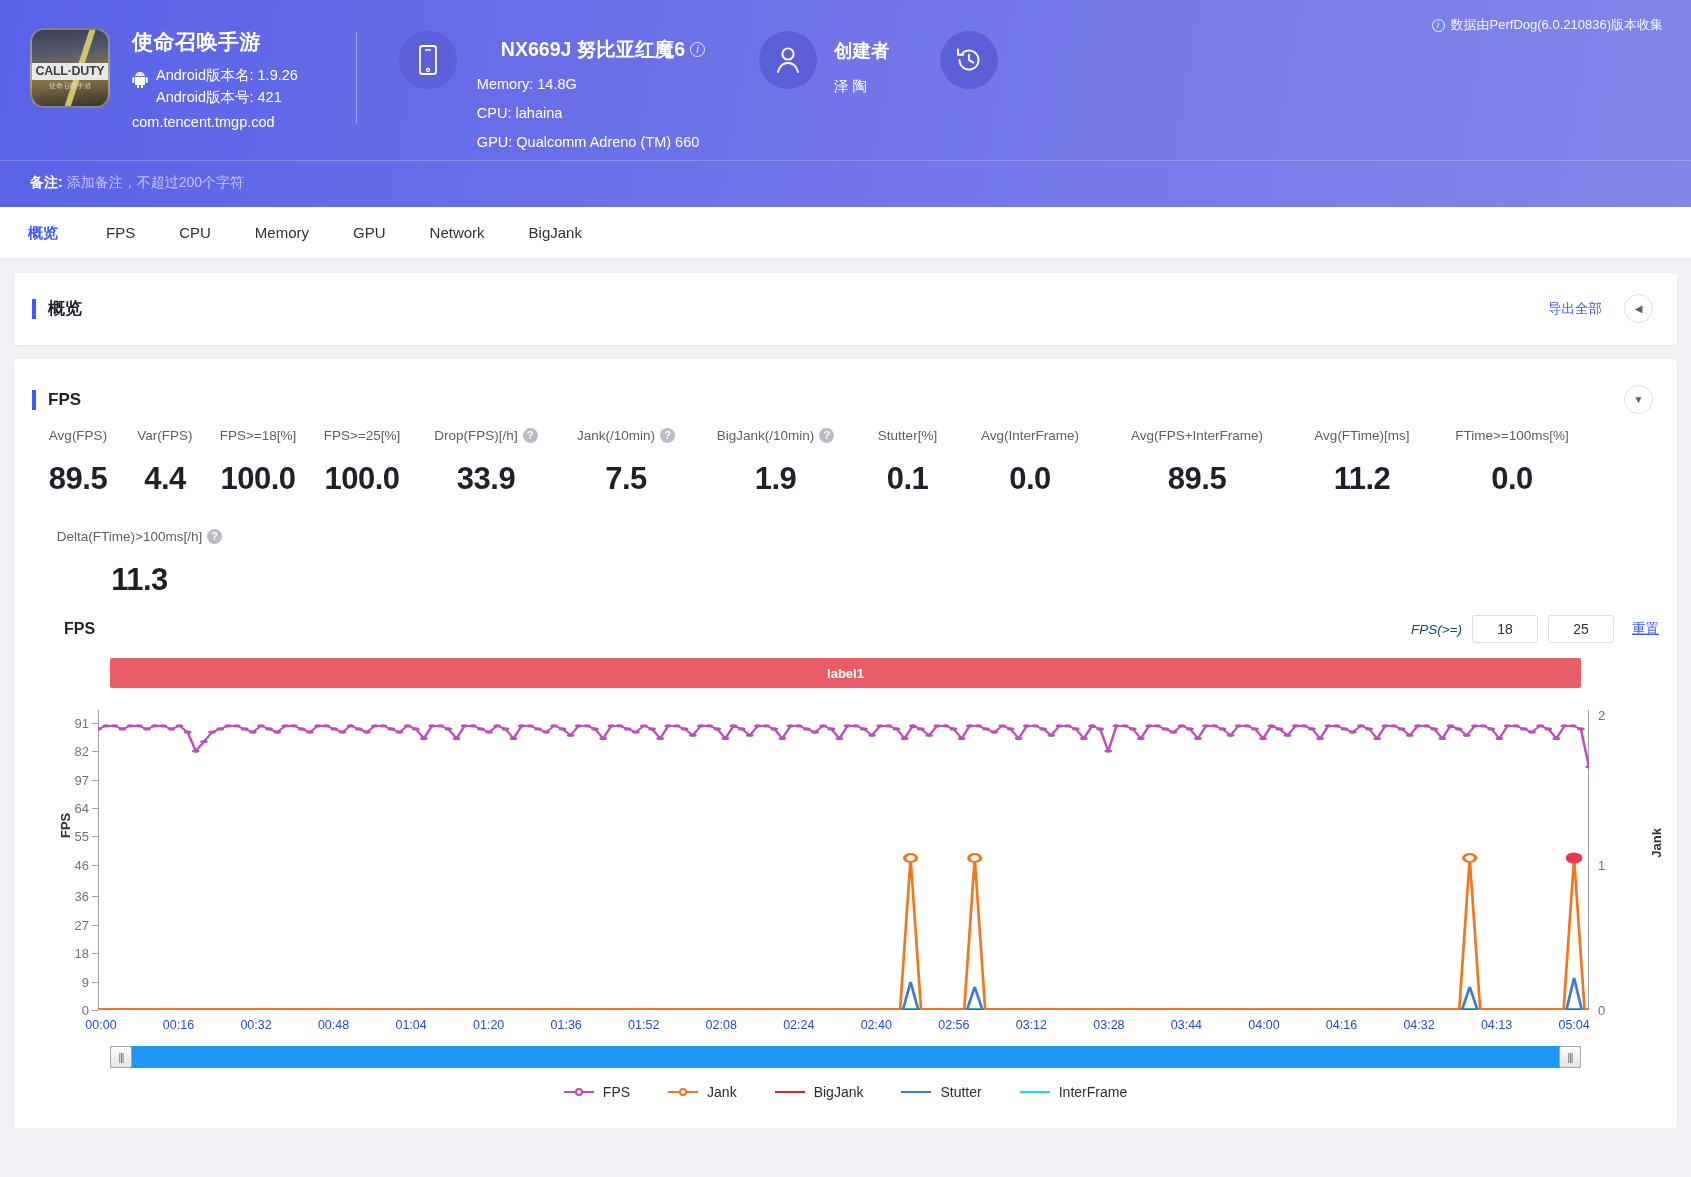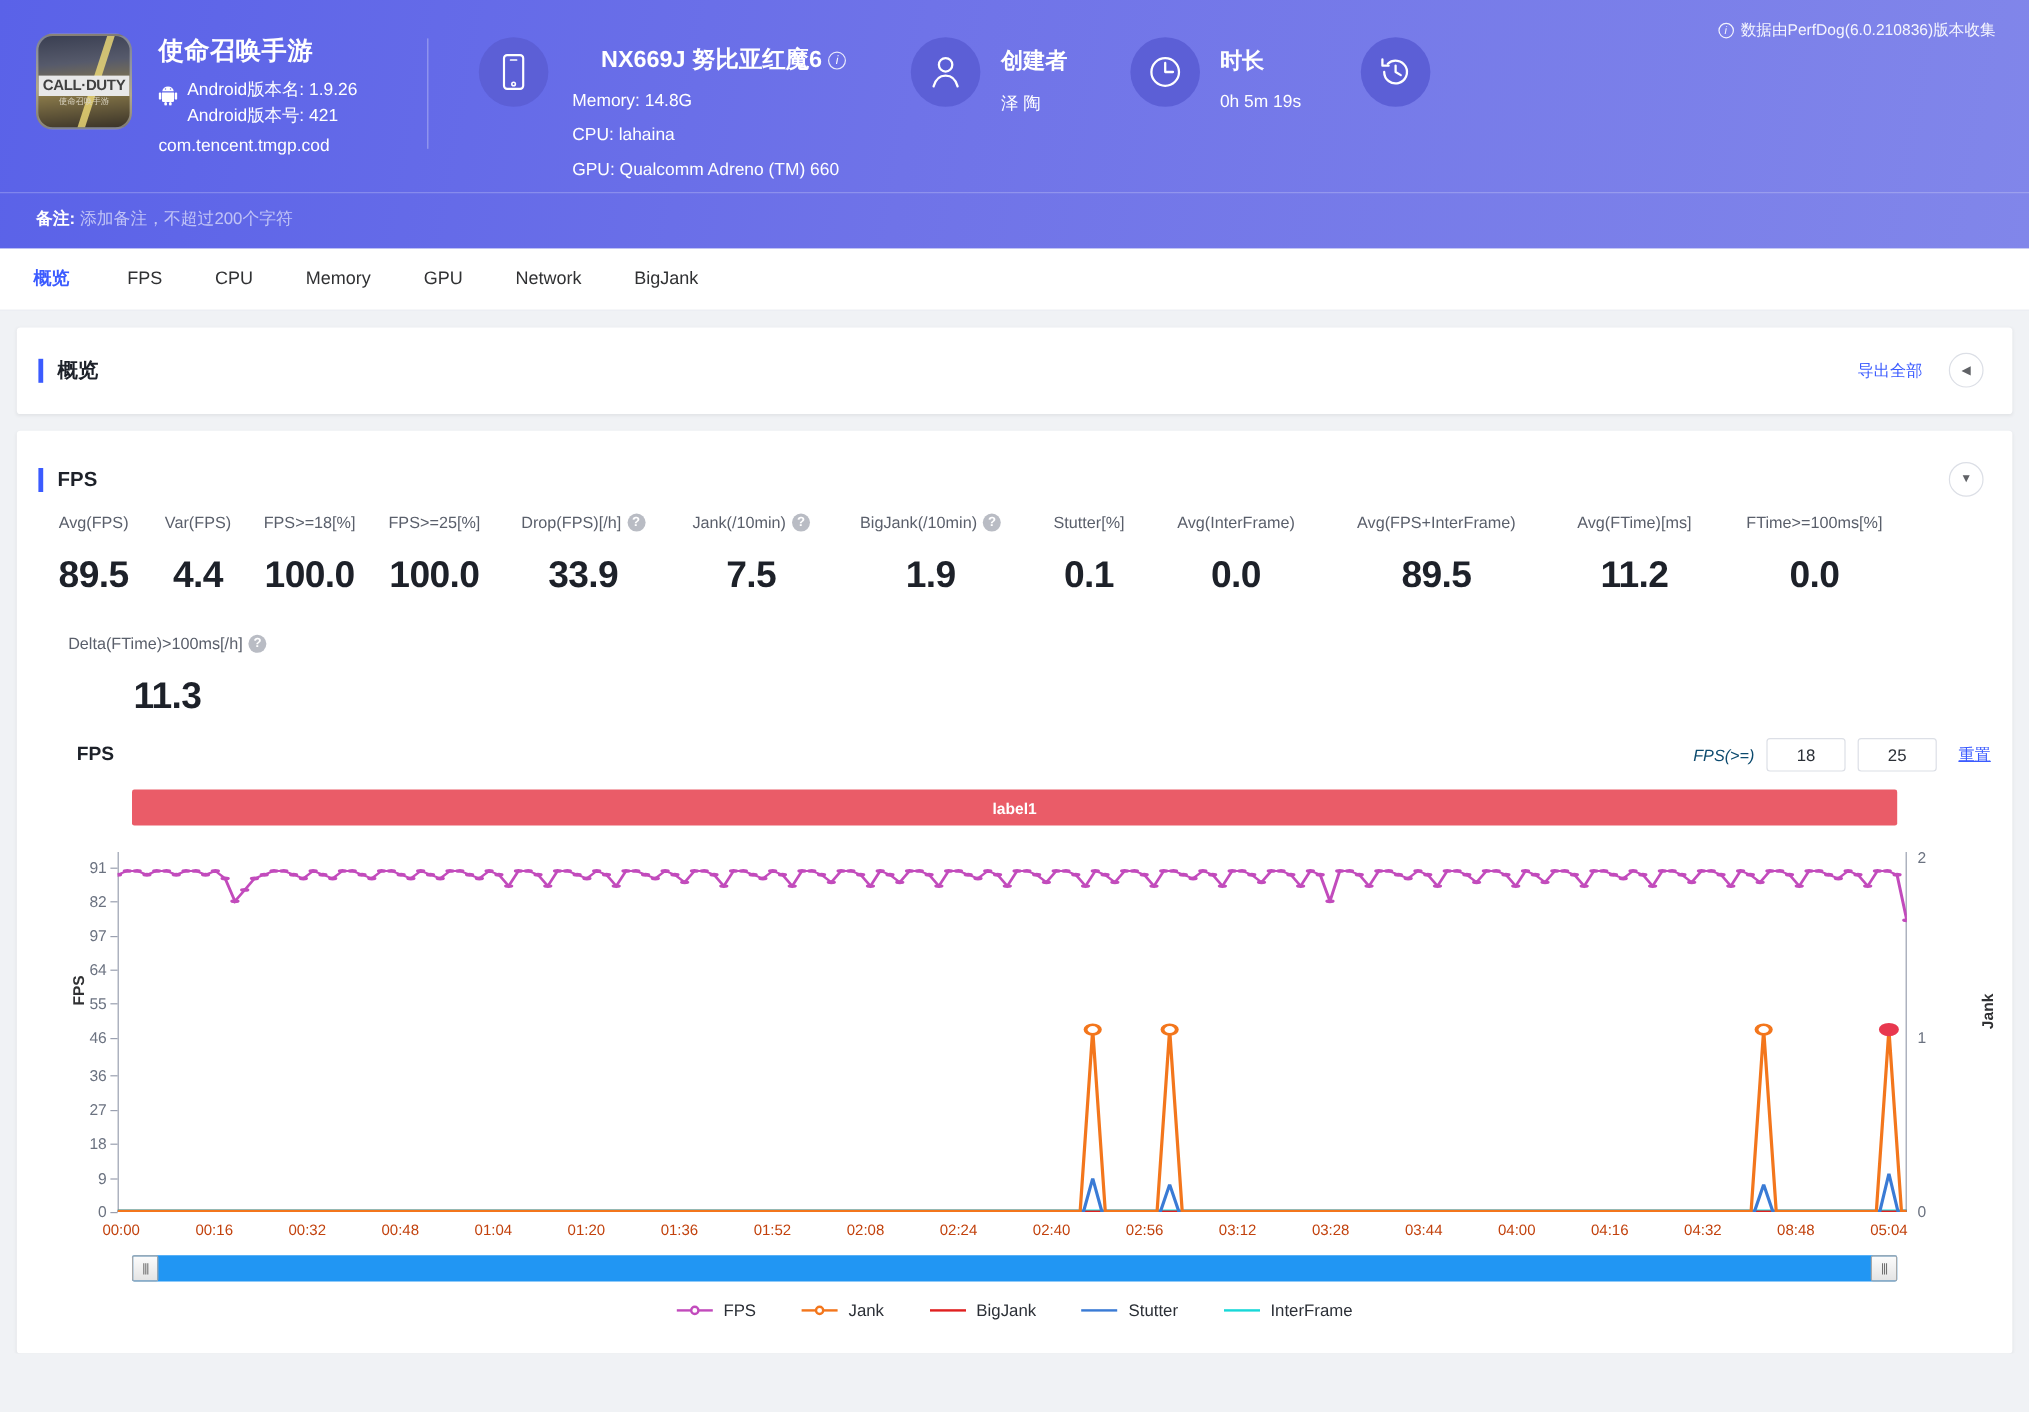--- a/index.html
+++ b/index.html
@@ -221,21 +221,21 @@
     position: absolute; right: 100%; transform: translateY(-50%);
     font-size: 13px; color: #6b7280; padding-right: 9px; white-space: nowrap;
   }
   .ytick-r {
     position: absolute; left: 100%; transform: translateY(-50%);
     font-size: 13px; color: #6b7280; padding-left: 9px; white-space: nowrap;
   }
   .axis-box { position: absolute; left: 66px; right: 70px; top: 0; bottom: 0; }
   .xtick {
     position: absolute; top: 100%; transform: translateX(-50%);
-    font-size: 12.5px; color: #c2410c; padding-top: 8px; white-space: nowrap;
+    font-size: 12.5px; color: #1d4ed8; padding-top: 8px; white-space: nowrap;
   }
 
   .scrollbar {
     margin: 36px 78px 0 78px; height: 22px;
     background: #2196f3; border-radius: 2px;
     position: relative; display: flex; align-items: center;
     justify-content: space-between;
   }
   .sb-handle {
     width: 22px; height: 22px;
@@ -330,32 +330,20 @@
             <circle cx="14" cy="9" r="5.6" fill="none" stroke="#fff" stroke-width="1.9"></circle>
             <path d="M4 27c1.6-6 5.4-9 10-9s8.4 3 10 9" fill="none" stroke="#fff" stroke-width="1.9" stroke-linecap="round"></path>
           </svg>
         </div>
         <div class="meta-text">
           <div class="meta-title">创建者</div>
           <div class="meta-val">泽 陶</div>
         </div>
       </div>
 
-      <div class="meta-block" style="margin-left:52px;">
-        <div class="circ">
-          <svg width="30" height="30" viewBox="0 0 30 30">
-            <circle cx="15" cy="15" r="11.5" fill="none" stroke="#fff" stroke-width="1.9"></circle>
-            <path d="M15 7.5V15h6.5" fill="none" stroke="#fff" stroke-width="1.9" stroke-linecap="round" stroke-linejoin="round"></path>
-          </svg>
-        </div>
-        <div class="meta-text">
-          <div class="meta-title">时长</div>
-          <div class="meta-val">0h 5m 19s</div>
-        </div>
-      </div>
 
       <div class="meta-block" style="margin-left:50px;">
         <div class="circ">
           <svg width="30" height="30" viewBox="0 0 30 30">
             <path d="M5.5 15a9.5 9.5 0 1 0 3-6.9" fill="none" stroke="#fff" stroke-width="1.9" stroke-linecap="round"></path>
             <path d="M4 4.5v5.2h5.2" fill="none" stroke="#fff" stroke-width="1.9" stroke-linecap="round" stroke-linejoin="round"></path>
             <path d="M15 9.6V15l4.3 2.6" fill="none" stroke="#fff" stroke-width="1.9" stroke-linecap="round" stroke-linejoin="round"></path>
           </svg>
         </div>
       </div>
@@ -754,21 +742,21 @@
           <div class="xtick" style="left:41.8%">02:08</div>
           <div class="xtick" style="left:47.0%">02:24</div>
           <div class="xtick" style="left:52.2%">02:40</div>
           <div class="xtick" style="left:57.4%">02:56</div>
           <div class="xtick" style="left:62.6%">03:12</div>
           <div class="xtick" style="left:67.8%">03:28</div>
           <div class="xtick" style="left:73.0%">03:44</div>
           <div class="xtick" style="left:78.2%">04:00</div>
           <div class="xtick" style="left:83.4%">04:16</div>
           <div class="xtick" style="left:88.6%">04:32</div>
-          <div class="xtick" style="left:93.8%">08:48</div>
+          <div class="xtick" style="left:93.8%">04:13</div>
           <div class="xtick" style="left:99.0%">05:04</div>
         </div>
       </div>
 
       <div class="scrollbar">
         <div class="sb-handle">|||</div>
         <div class="sb-handle">|||</div>
       </div>
 
       <div class="legend">

